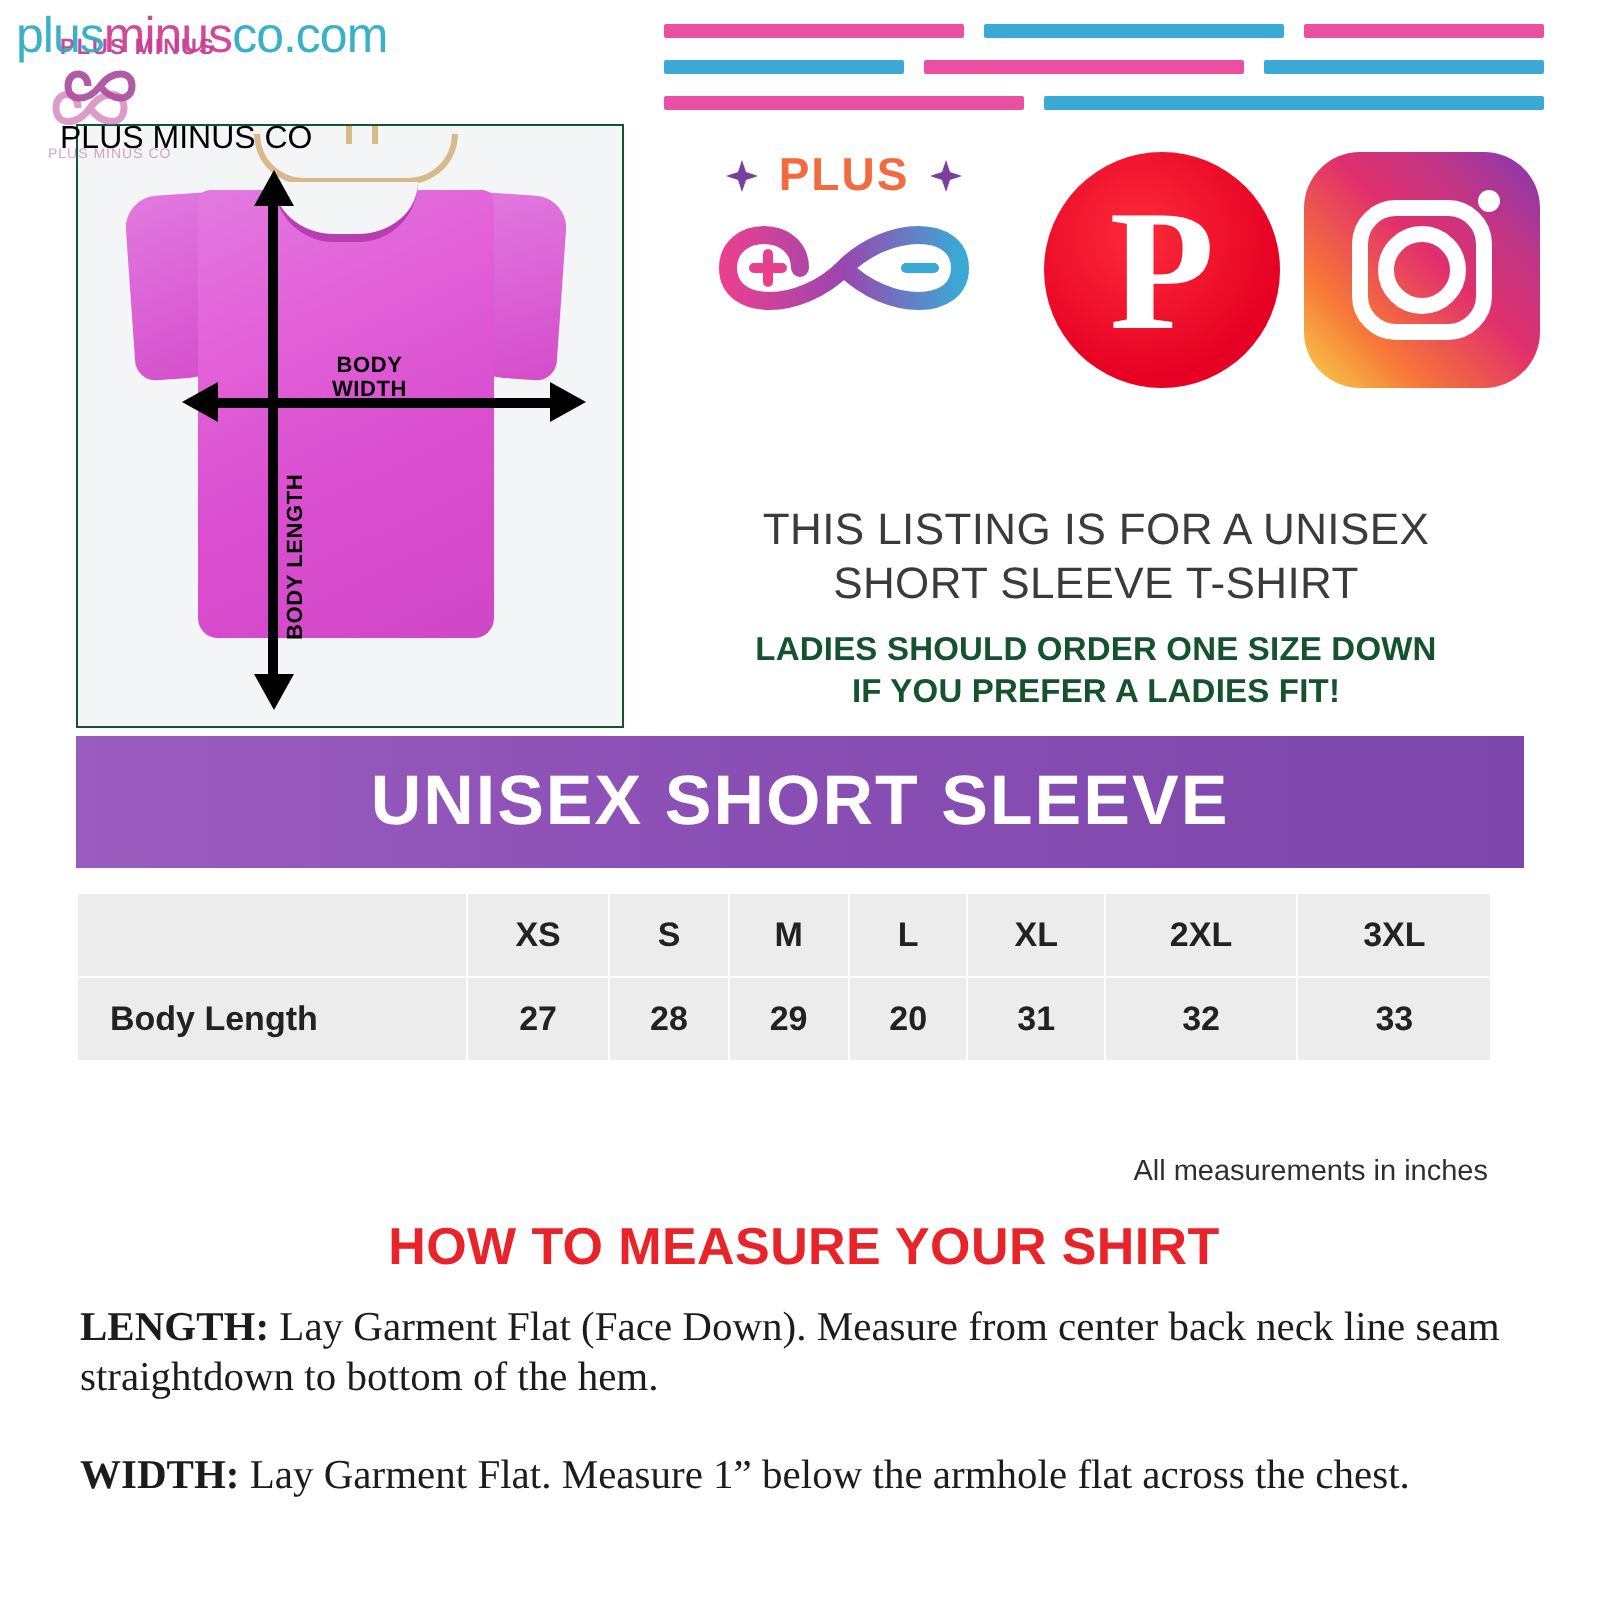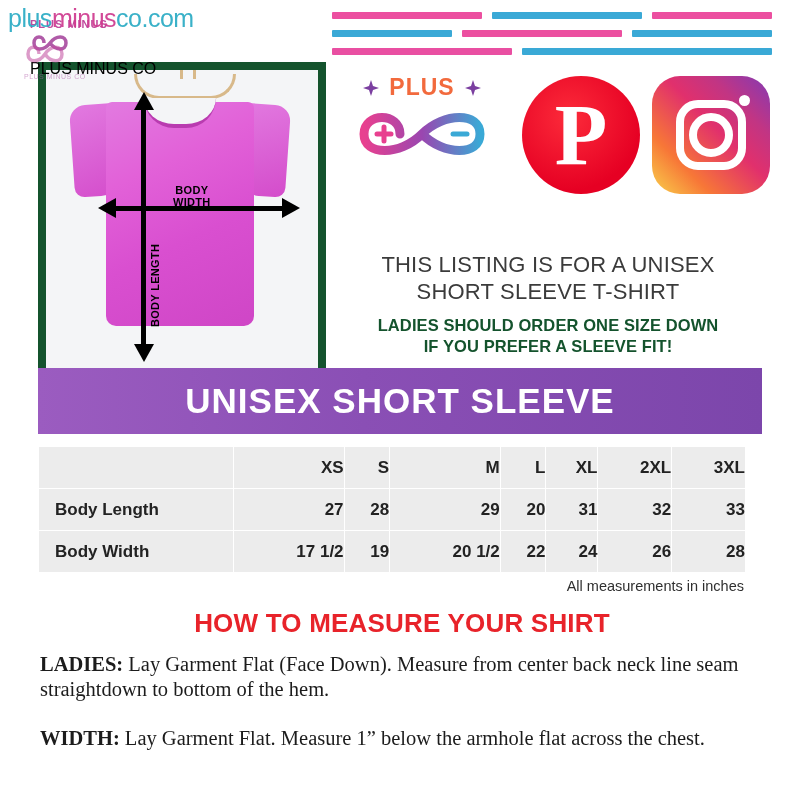--- a/index.html
+++ b/index.html
@@ -69,21 +69,21 @@
     font-weight: bold;
     color: #c14b9e;
     letter-spacing: 1px;
   }
 
   
   .shirt-panel {
     position: absolute;
     left: 38px; top: 62px;
     width: 272px; height: 300px;
-    border: 8px solid #14532d;
+    border: 1px solid #14532d;
     background: #d946ef;
     overflow: hidden;
   }
   .shirt-inner {
     position: absolute;
     inset: 0;
     background: #f4f5f7;
   }
   .hanger {
     position: absolute;
@@ -279,21 +279,21 @@
   .size-table {
     position: absolute;
     left: 38px; top: 446px;
     width: 708px;
     border-collapse: collapse;
     font-size: 17px;
   }
   .size-table td, .size-table th {
     border: 1px solid #ffffff;
     background: #ececec;
-    text-align: right;
+    text-align: center;
     height: 41px;
     font-weight: bold;
     color: #222;
     padding: 0;
   }
   .size-table th.head-blank { background: #ececec; }
   .size-table td.rowlabel {
     text-align: left;
     padding-left: 16px;
     width: 178px;
@@ -426,21 +426,21 @@
     <div class="ig-square"></div>
     <div class="ig-lens"></div>
     <div class="ig-dot"></div>
   </div>
 </div>
 
 <div class="listing-text">
   <div class="listing-line">THIS LISTING IS FOR A UNISEX</div>
   <div class="listing-line">SHORT SLEEVE T-SHIRT</div>
   <div class="ladies">LADIES SHOULD ORDER ONE SIZE DOWN</div>
-  <div class="ladies" style="margin-top:0;">IF YOU PREFER A SLEEVE FIT!</div>
+  <div class="ladies" style="margin-top:0;">IF YOU PREFER A LADIES FIT!</div>
 </div>
 
 <div class="banner">
   <span class="banner-title">UNISEX SHORT SLEEVE</span>
 </div>
 
 <table class="size-table">
   <thead>
     <tr>
       <th class="head-blank rowlabel"></th>
@@ -457,36 +457,26 @@
     <tr>
       <td class="rowlabel">Body Length</td>
       <td>27</td>
       <td>28</td>
       <td>29</td>
       <td>20</td>
       <td>31</td>
       <td>32</td>
       <td>33</td>
     </tr>
-    <tr>
-      <td class="rowlabel">Body Width</td>
-      <td>17 1/2</td>
-      <td>19</td>
-      <td>20 1/2</td>
-      <td>22</td>
-      <td>24</td>
-      <td>26</td>
-      <td>28</td>
-    </tr>
   </tbody>
 </table>
 
 <div class="measure-note">All measurements in inches</div>
 
 <div class="how-title">HOW TO MEASURE YOUR SHIRT</div>
 
 <div class="para para-length">
-  <b>LADIES:</b><span> Lay Garment Flat (Face Down). Measure from center back neck line seam straightdown to bottom of the hem.</span>
+  <b>LENGTH:</b><span> Lay Garment Flat (Face Down). Measure from center back neck line seam straightdown to bottom of the hem.</span>
 </div>
 
 <div class="para para-width">
   <b>WIDTH:</b><span> Lay Garment Flat. Measure 1” below the armhole flat across the chest.</span>
 </div>
 
 </body></html>

